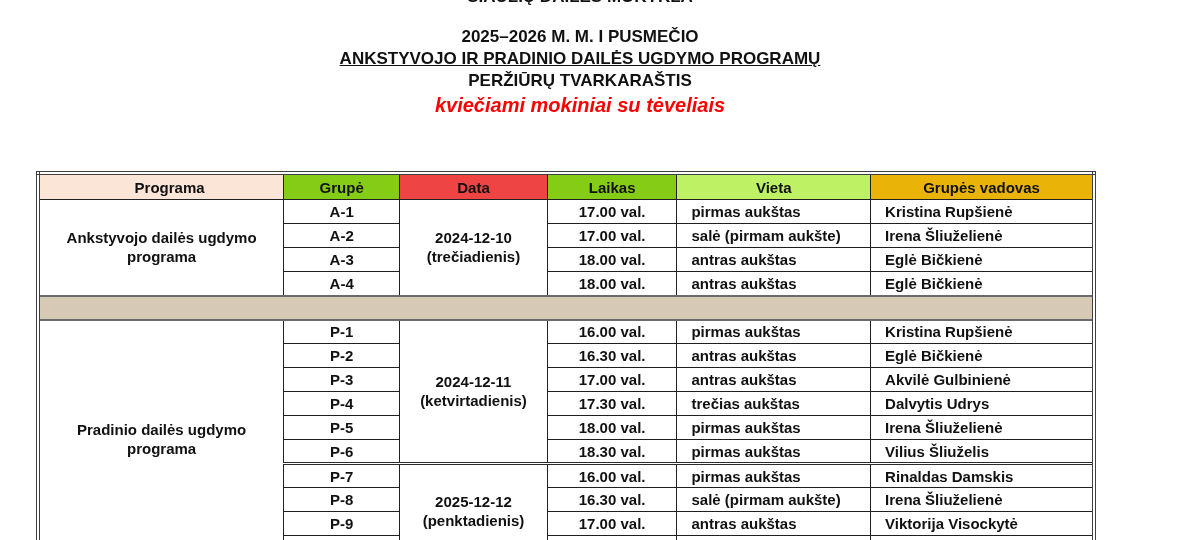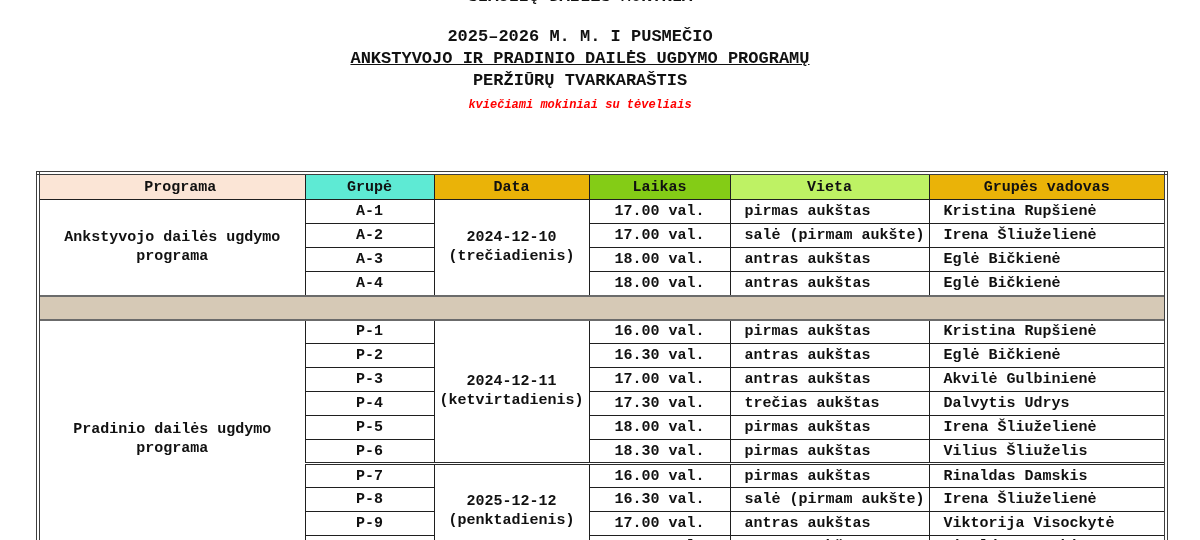--- a/index.html
+++ b/index.html
@@ -1,29 +1,29 @@
 <!DOCTYPE html>
 <html><head>
 <meta charset="utf-8">
 <style>
   html,body { margin:0; padding:0; background:#ffffff; }
   .page {
-    position:relative; width:1200px; height:540px;
+    position:relative; width:1096px; height:540px;
     background:#ffffff; overflow:hidden;
-    font-family:Liberation Mono, monospace;
+    font-family:Liberation Sans, sans-serif;
     color:#111111;
   }
   
   .titles { position:absolute; top:0; left:0; width:1160px; text-align:center; font-weight:bold; }
   .title-line { position:absolute; left:0; width:100%; font-size:17px; line-height:20px; white-space:nowrap; }
   .school-name   { top:-13px; }
   .semester-line { top:27px;  }
   .program-line  { top:49px; text-decoration:underline; }
   .schedule-line { top:71px;  }
-  .invite-line   { top:95px; font-style:italic; font-size:12px; }
+  .invite-line   { top:95px; font-style:italic; font-size:20px; }
   
   table.schedule {
     position:absolute; left:36px; top:171px;
     border-collapse:collapse; table-layout:fixed;
     border:4px double #3f3f3f;
   }
   .schedule th, .schedule td {
     border:1px solid #1f1f1f;
     font-weight:bold; font-size:15px;
     padding:0; overflow:hidden;
@@ -62,22 +62,22 @@
       <col style="width:267px">
       <col style="width:129px">
       <col style="width:155px">
       <col style="width:141px">
       <col style="width:199px">
       <col style="width:237px">
     </colgroup>
     <thead>
       <tr>
           <th style="background: rgb(251, 229, 214); padding-left: 16px;">Programa</th>
-          <th style="background: #5eead4;">Grupė</th>
-          <th style="background: #eab308;">Data</th>
+          <th style="background: #84cc16;">Grupė</th>
+          <th style="background: #ef4444;">Data</th>
           <th style="background: #84cc16;">Laikas</th>
           <th style="background: #bef264;">Vieta</th>
           <th style="background: #eab308;">Grupės vadovas</th>
         </tr>
     </thead>
     <tbody>
         <tr>
           <td class="program-cell" rowspan="4">Ankstyvojo dailės ugdymo programa</td>
           <td class="cell-group">A-1</td>
           <td class="date-cell" rowspan="4">

